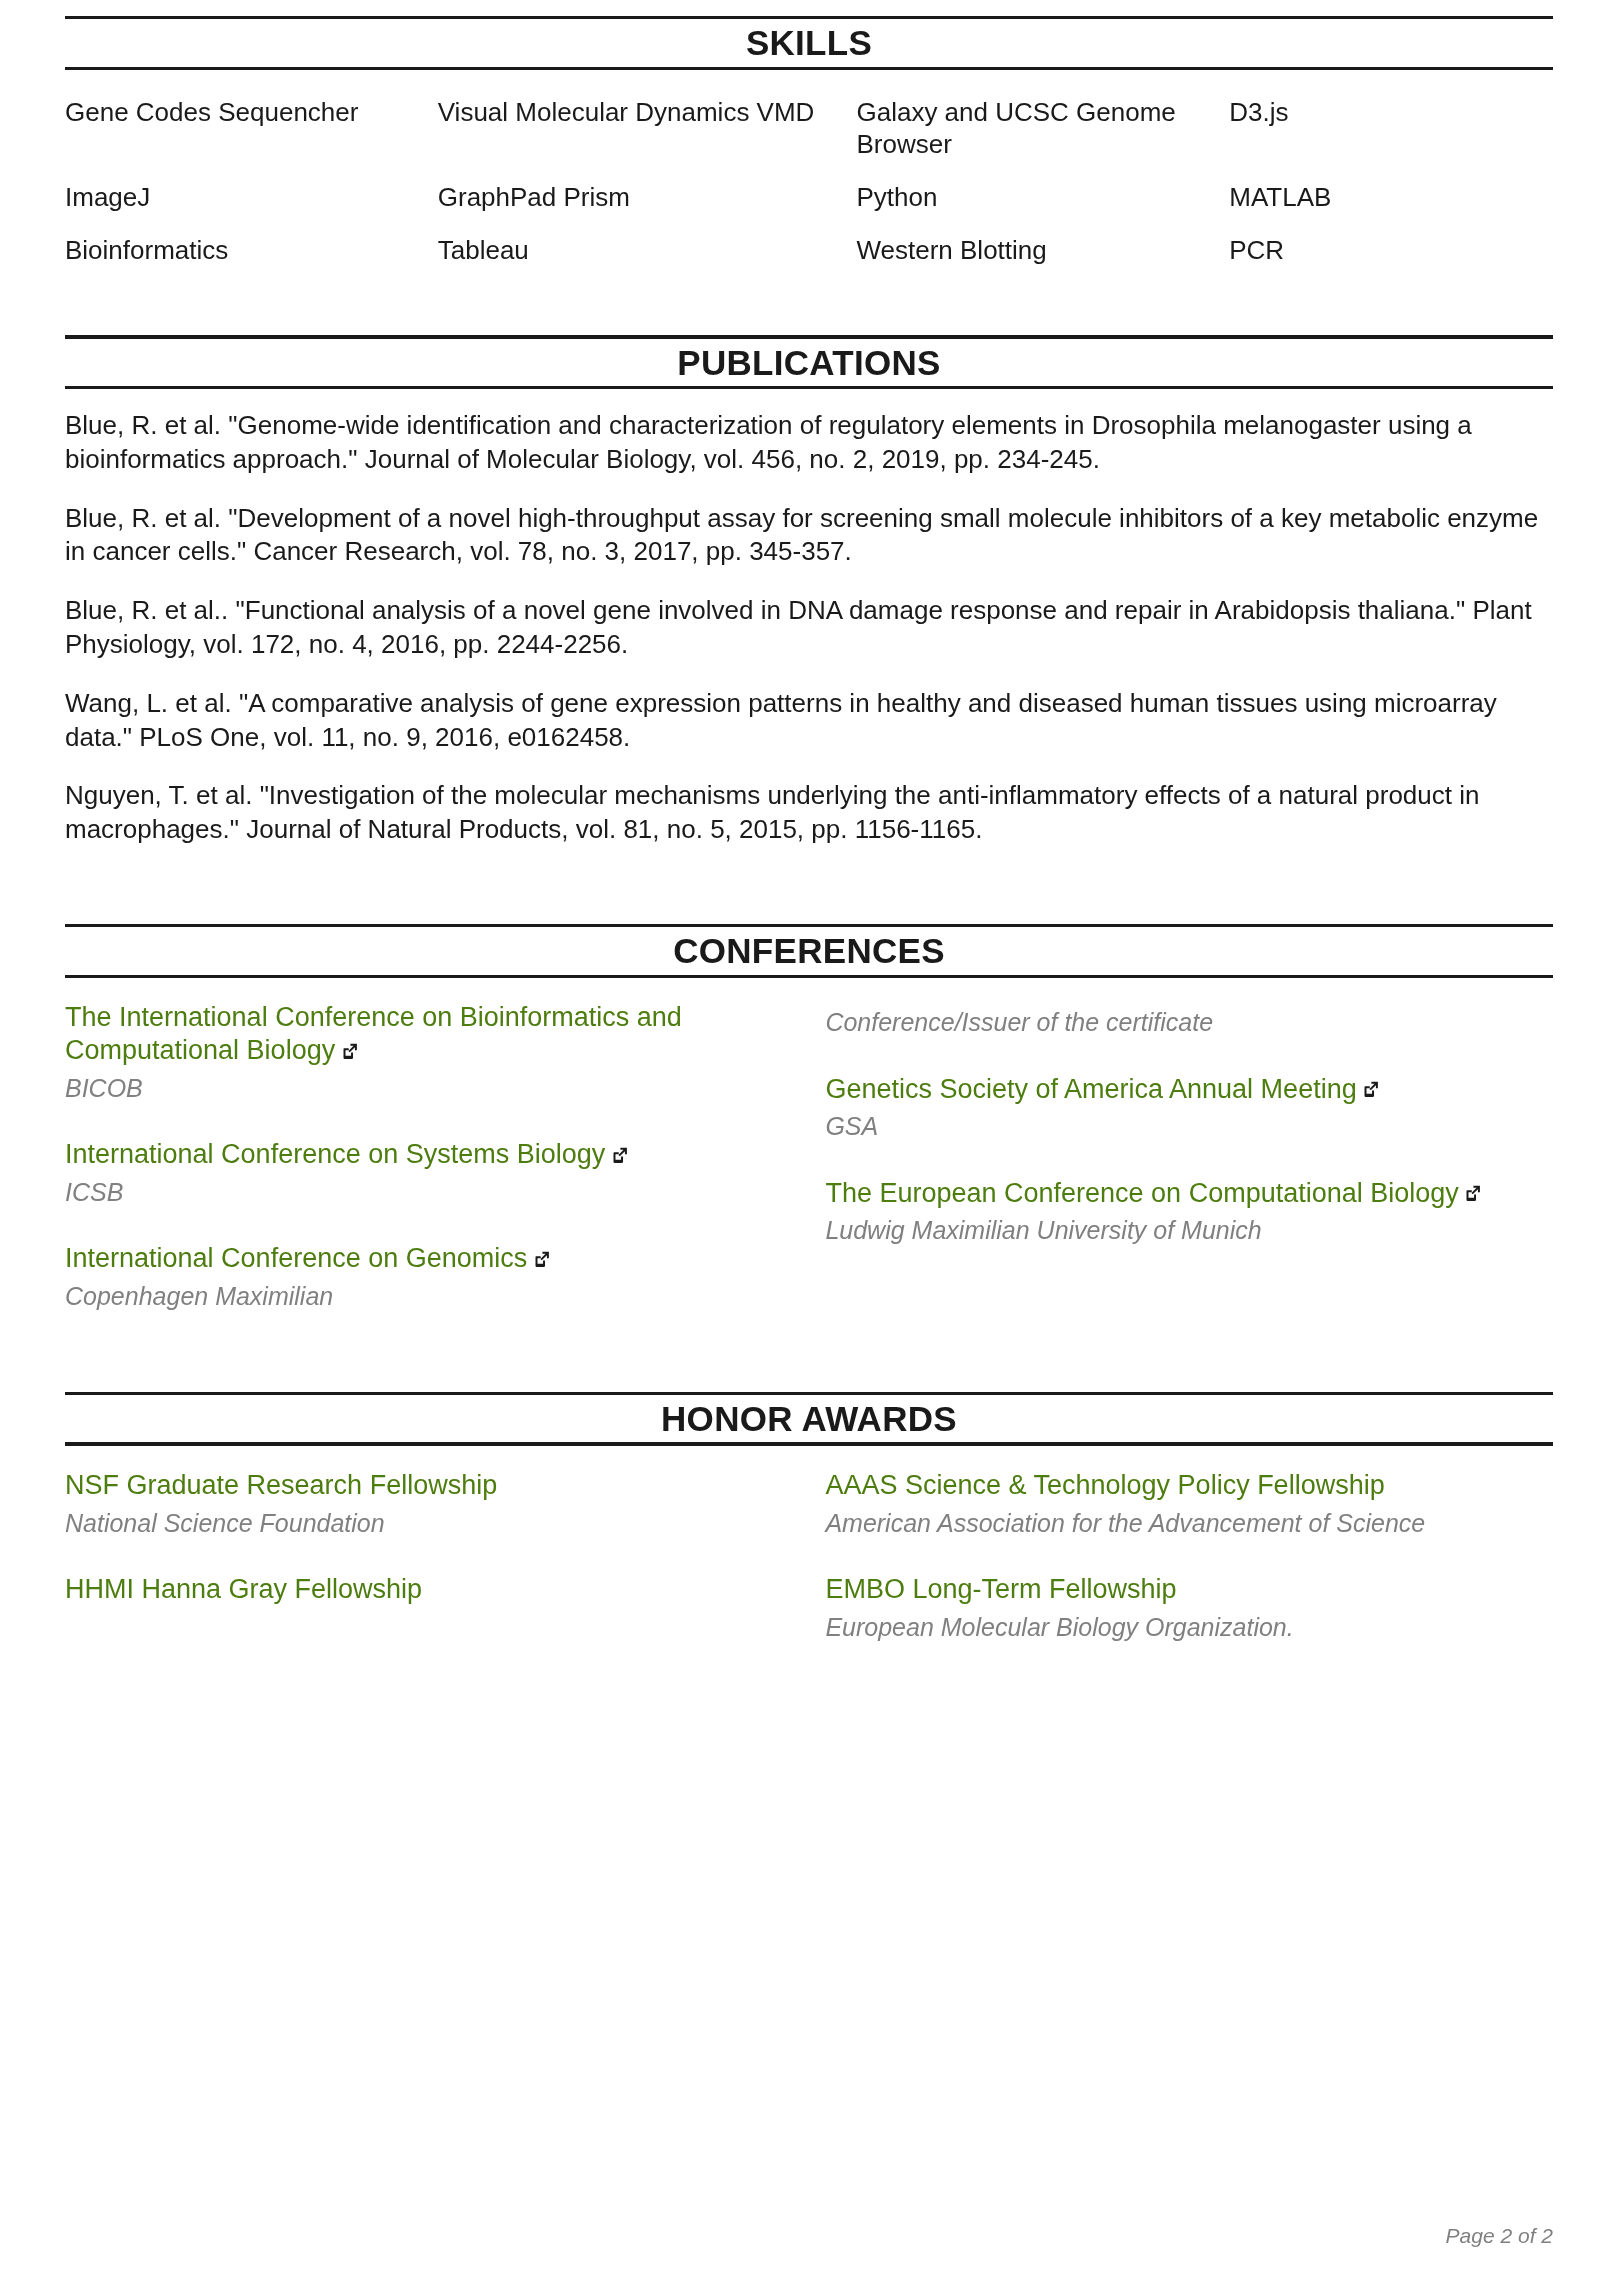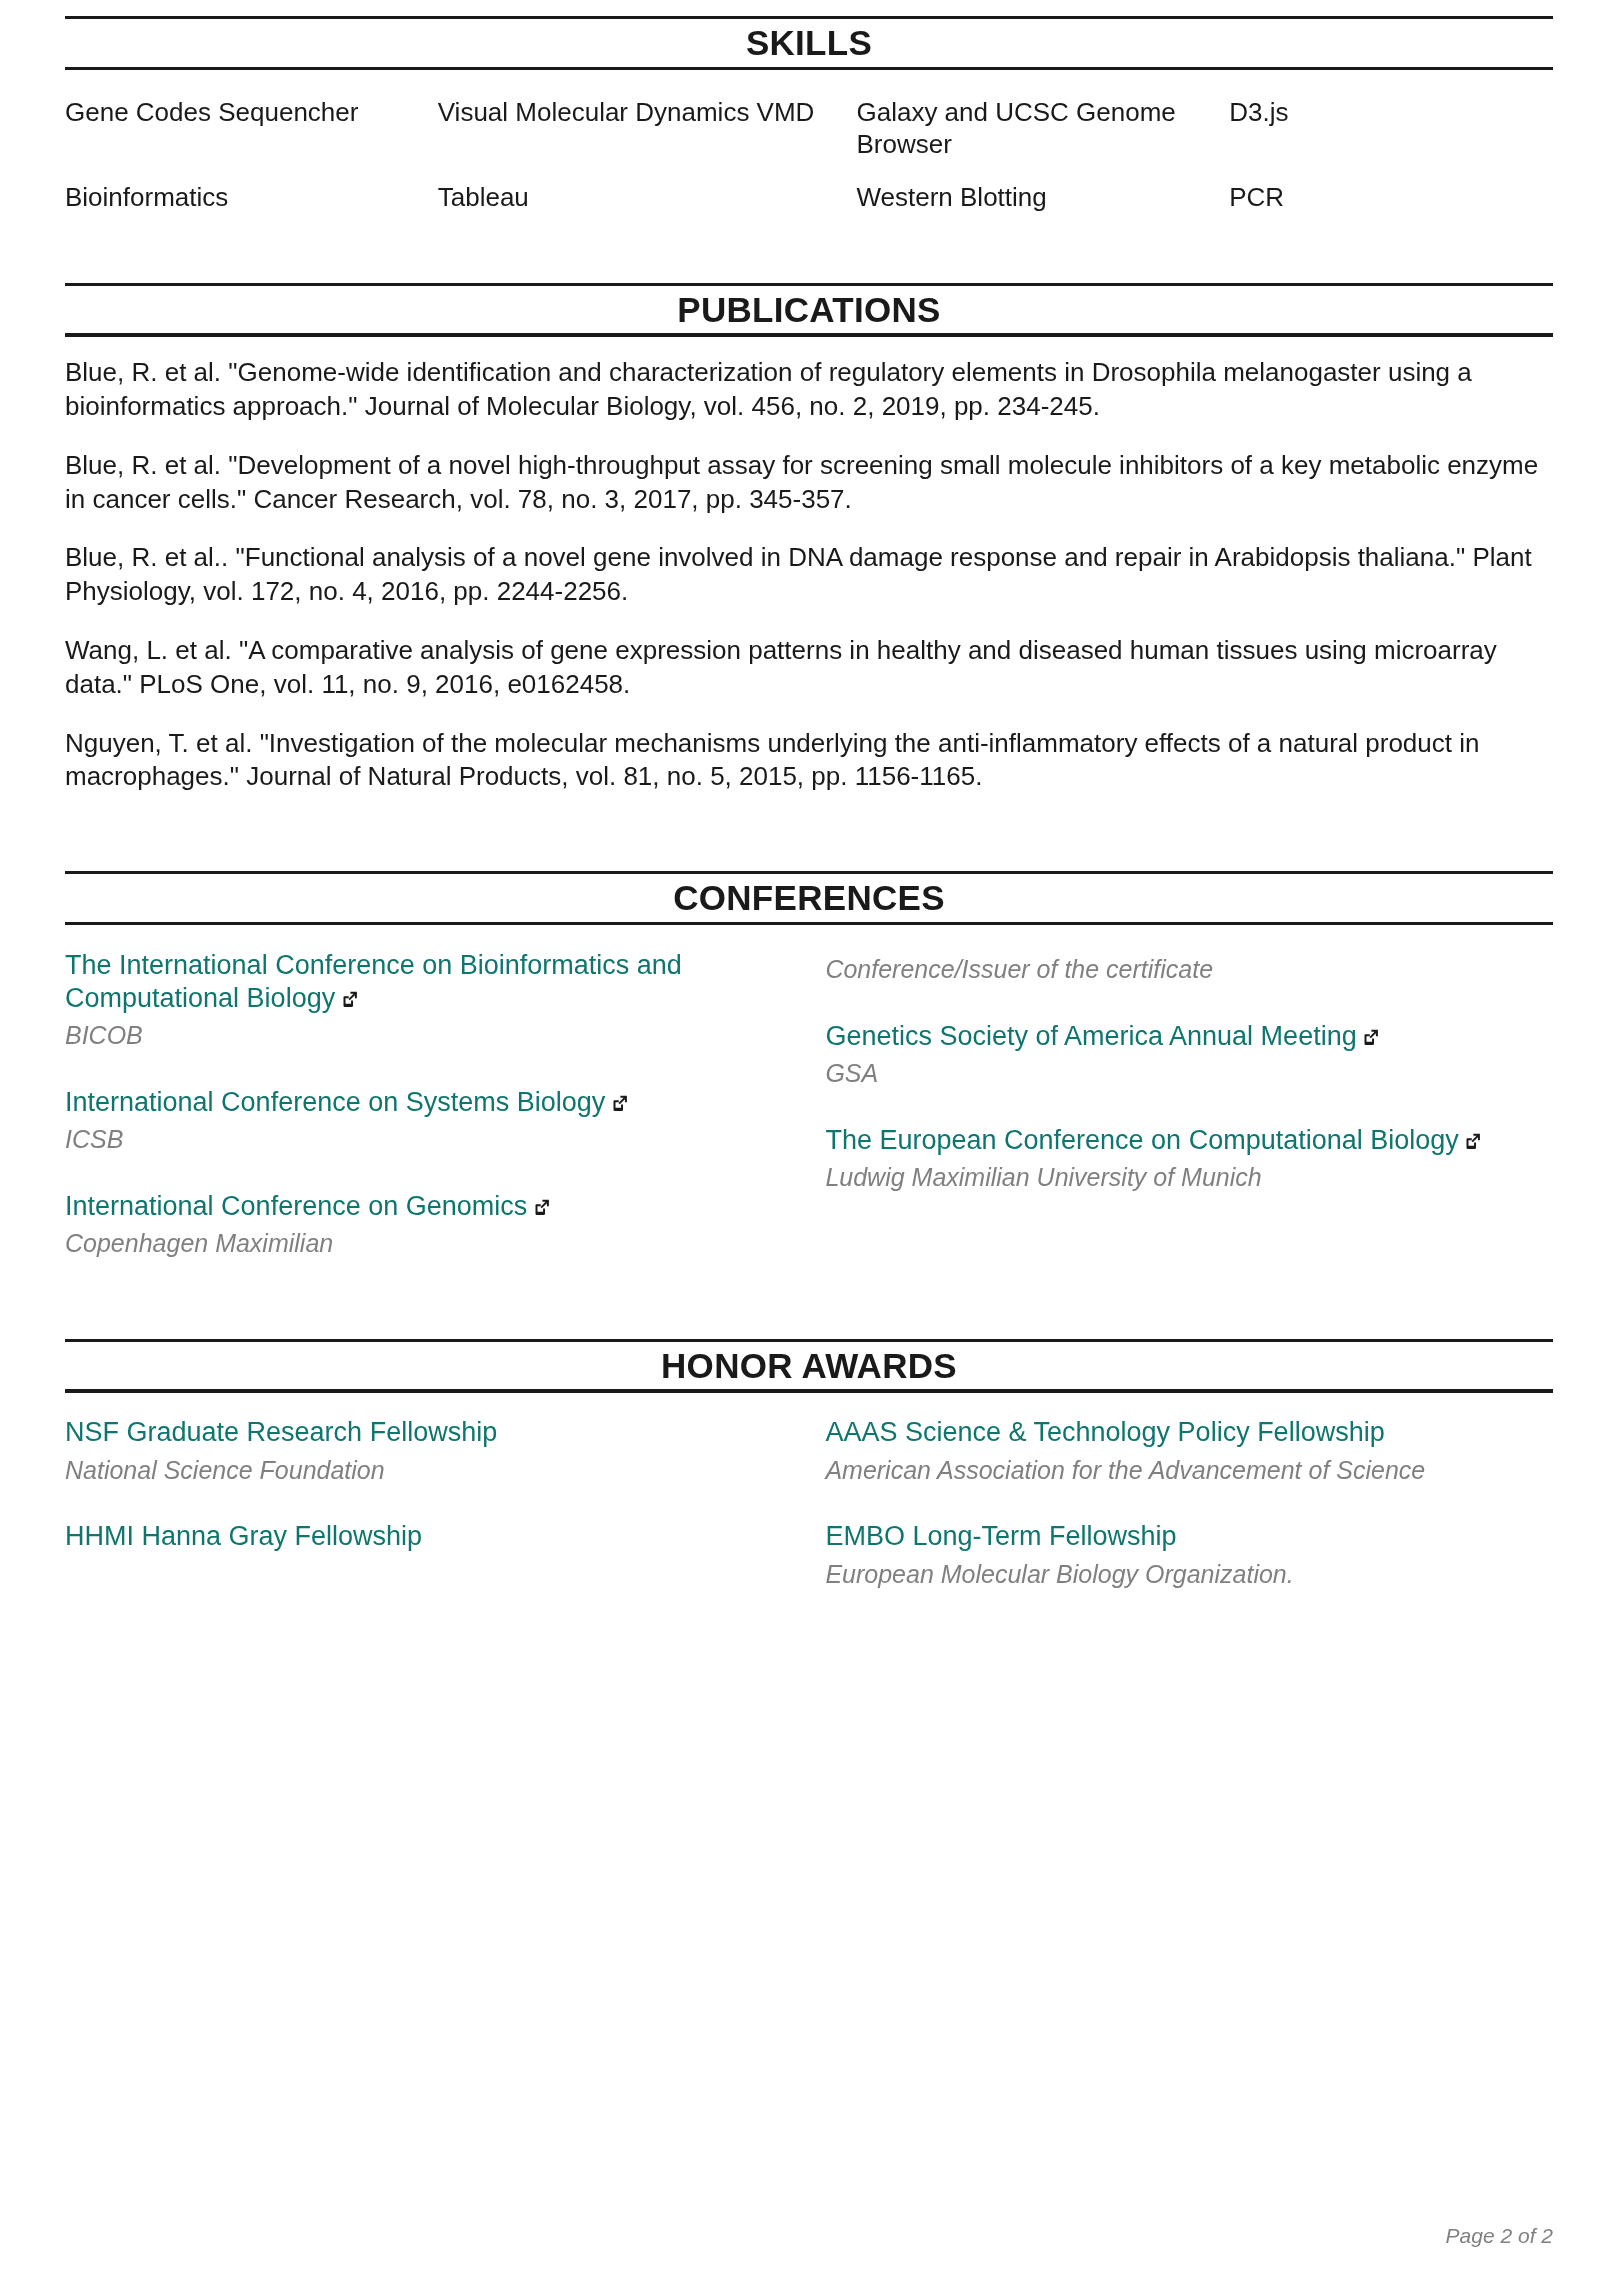--- a/index.html
+++ b/index.html
@@ -100,21 +100,21 @@
   .col.left { padding-right: 59px; }
   .col.right { padding-left: 16.4px; }
 
   .entry {
     margin-bottom: 34px;
   }
   .entry:last-child { margin-bottom: 0; }
   .entry-title {
     font-size: 27px;
     line-height: 1.22;
-    color: #0f766e;
+    color: #4d7c0f;
   }
   .entry-sub {
     font-size: 25px;
     font-style: italic;
     color: #808080;
     line-height: 1.3;
     margin-top: 4.6px;
   }
 
   .ext-icon {
@@ -156,20 +156,26 @@
       </div>
       <div class="skills-body">
 
         <div class="skills-row">
           <div class="skill-cell c0">Gene Codes Sequencher</div>
           <div class="skill-cell c1">Visual Molecular Dynamics VMD</div>
           <div class="skill-cell c2">Galaxy and UCSC Genome Browser</div>
           <div class="skill-cell c3">D3.js</div>
         </div>
 
+        <div class="skills-row">
+          <div class="skill-cell c0">ImageJ</div>
+          <div class="skill-cell c1">GraphPad Prism</div>
+          <div class="skill-cell c2">Python</div>
+          <div class="skill-cell c3">MATLAB</div>
+        </div>
 
         <div class="skills-row">
           <div class="skill-cell c0">Bioinformatics</div>
           <div class="skill-cell c1">Tableau</div>
           <div class="skill-cell c2">Western Blotting</div>
           <div class="skill-cell c3">PCR</div>
         </div>
 
       </div>
     </div>

